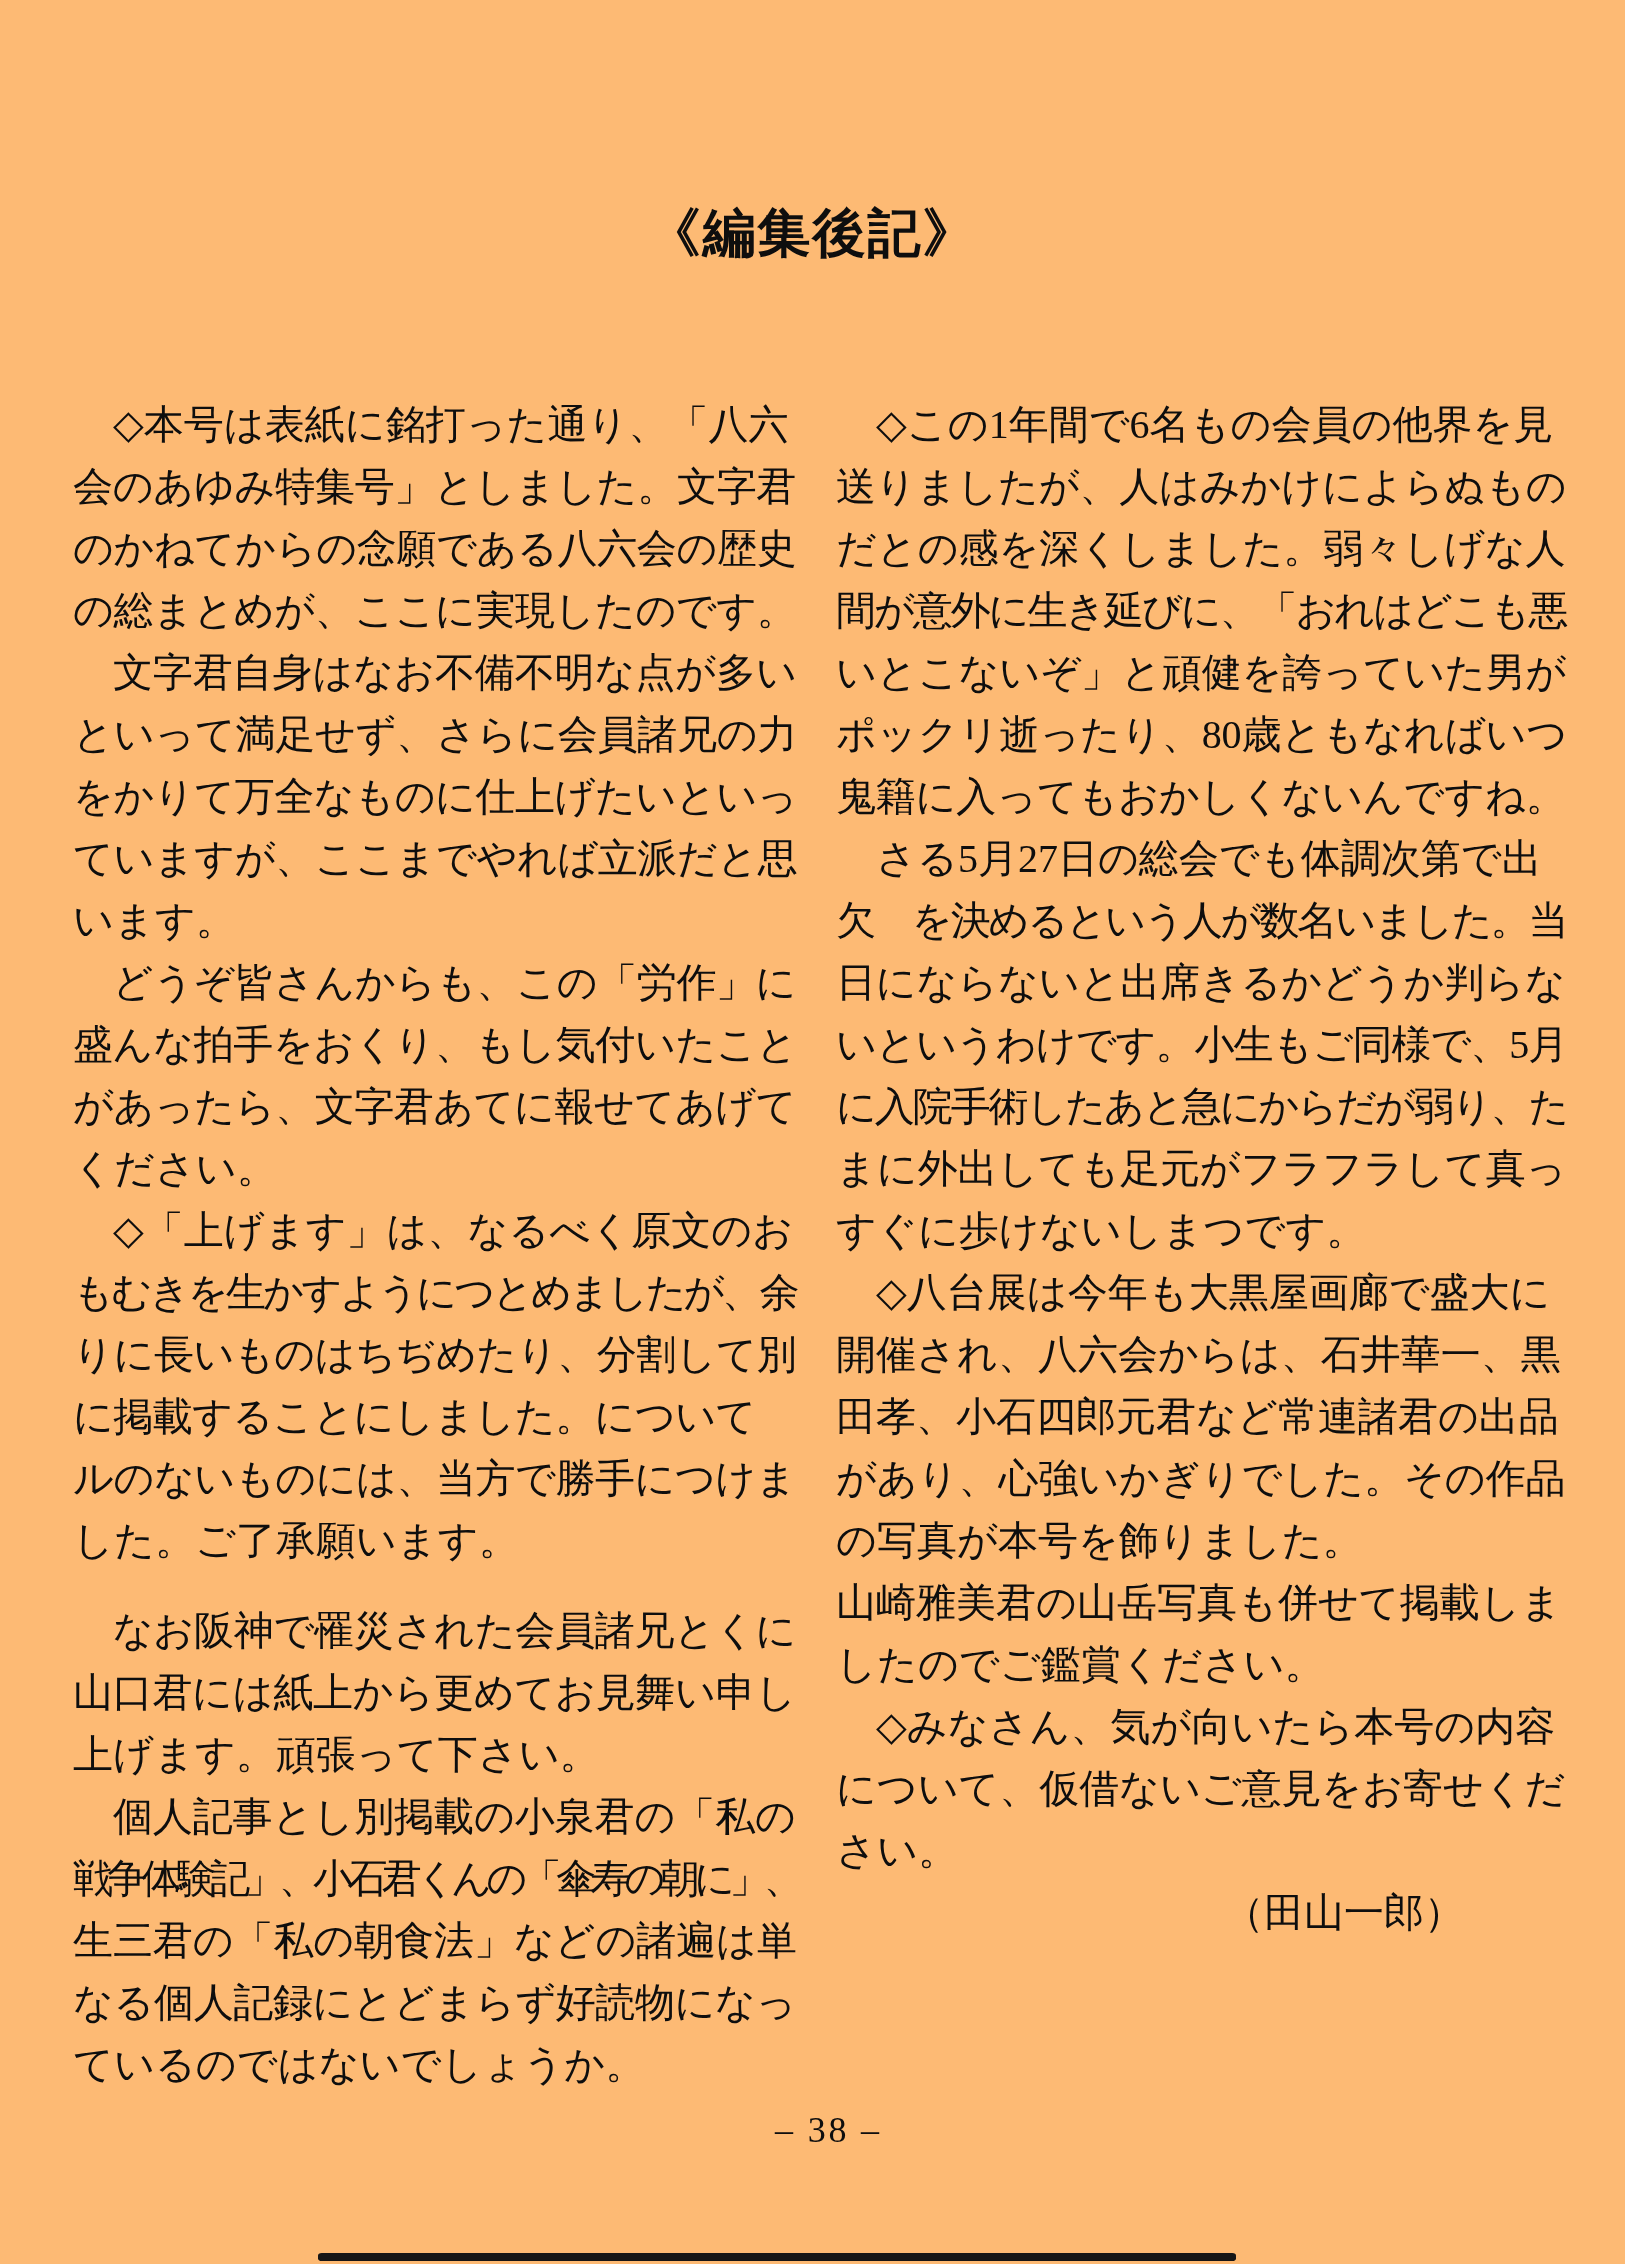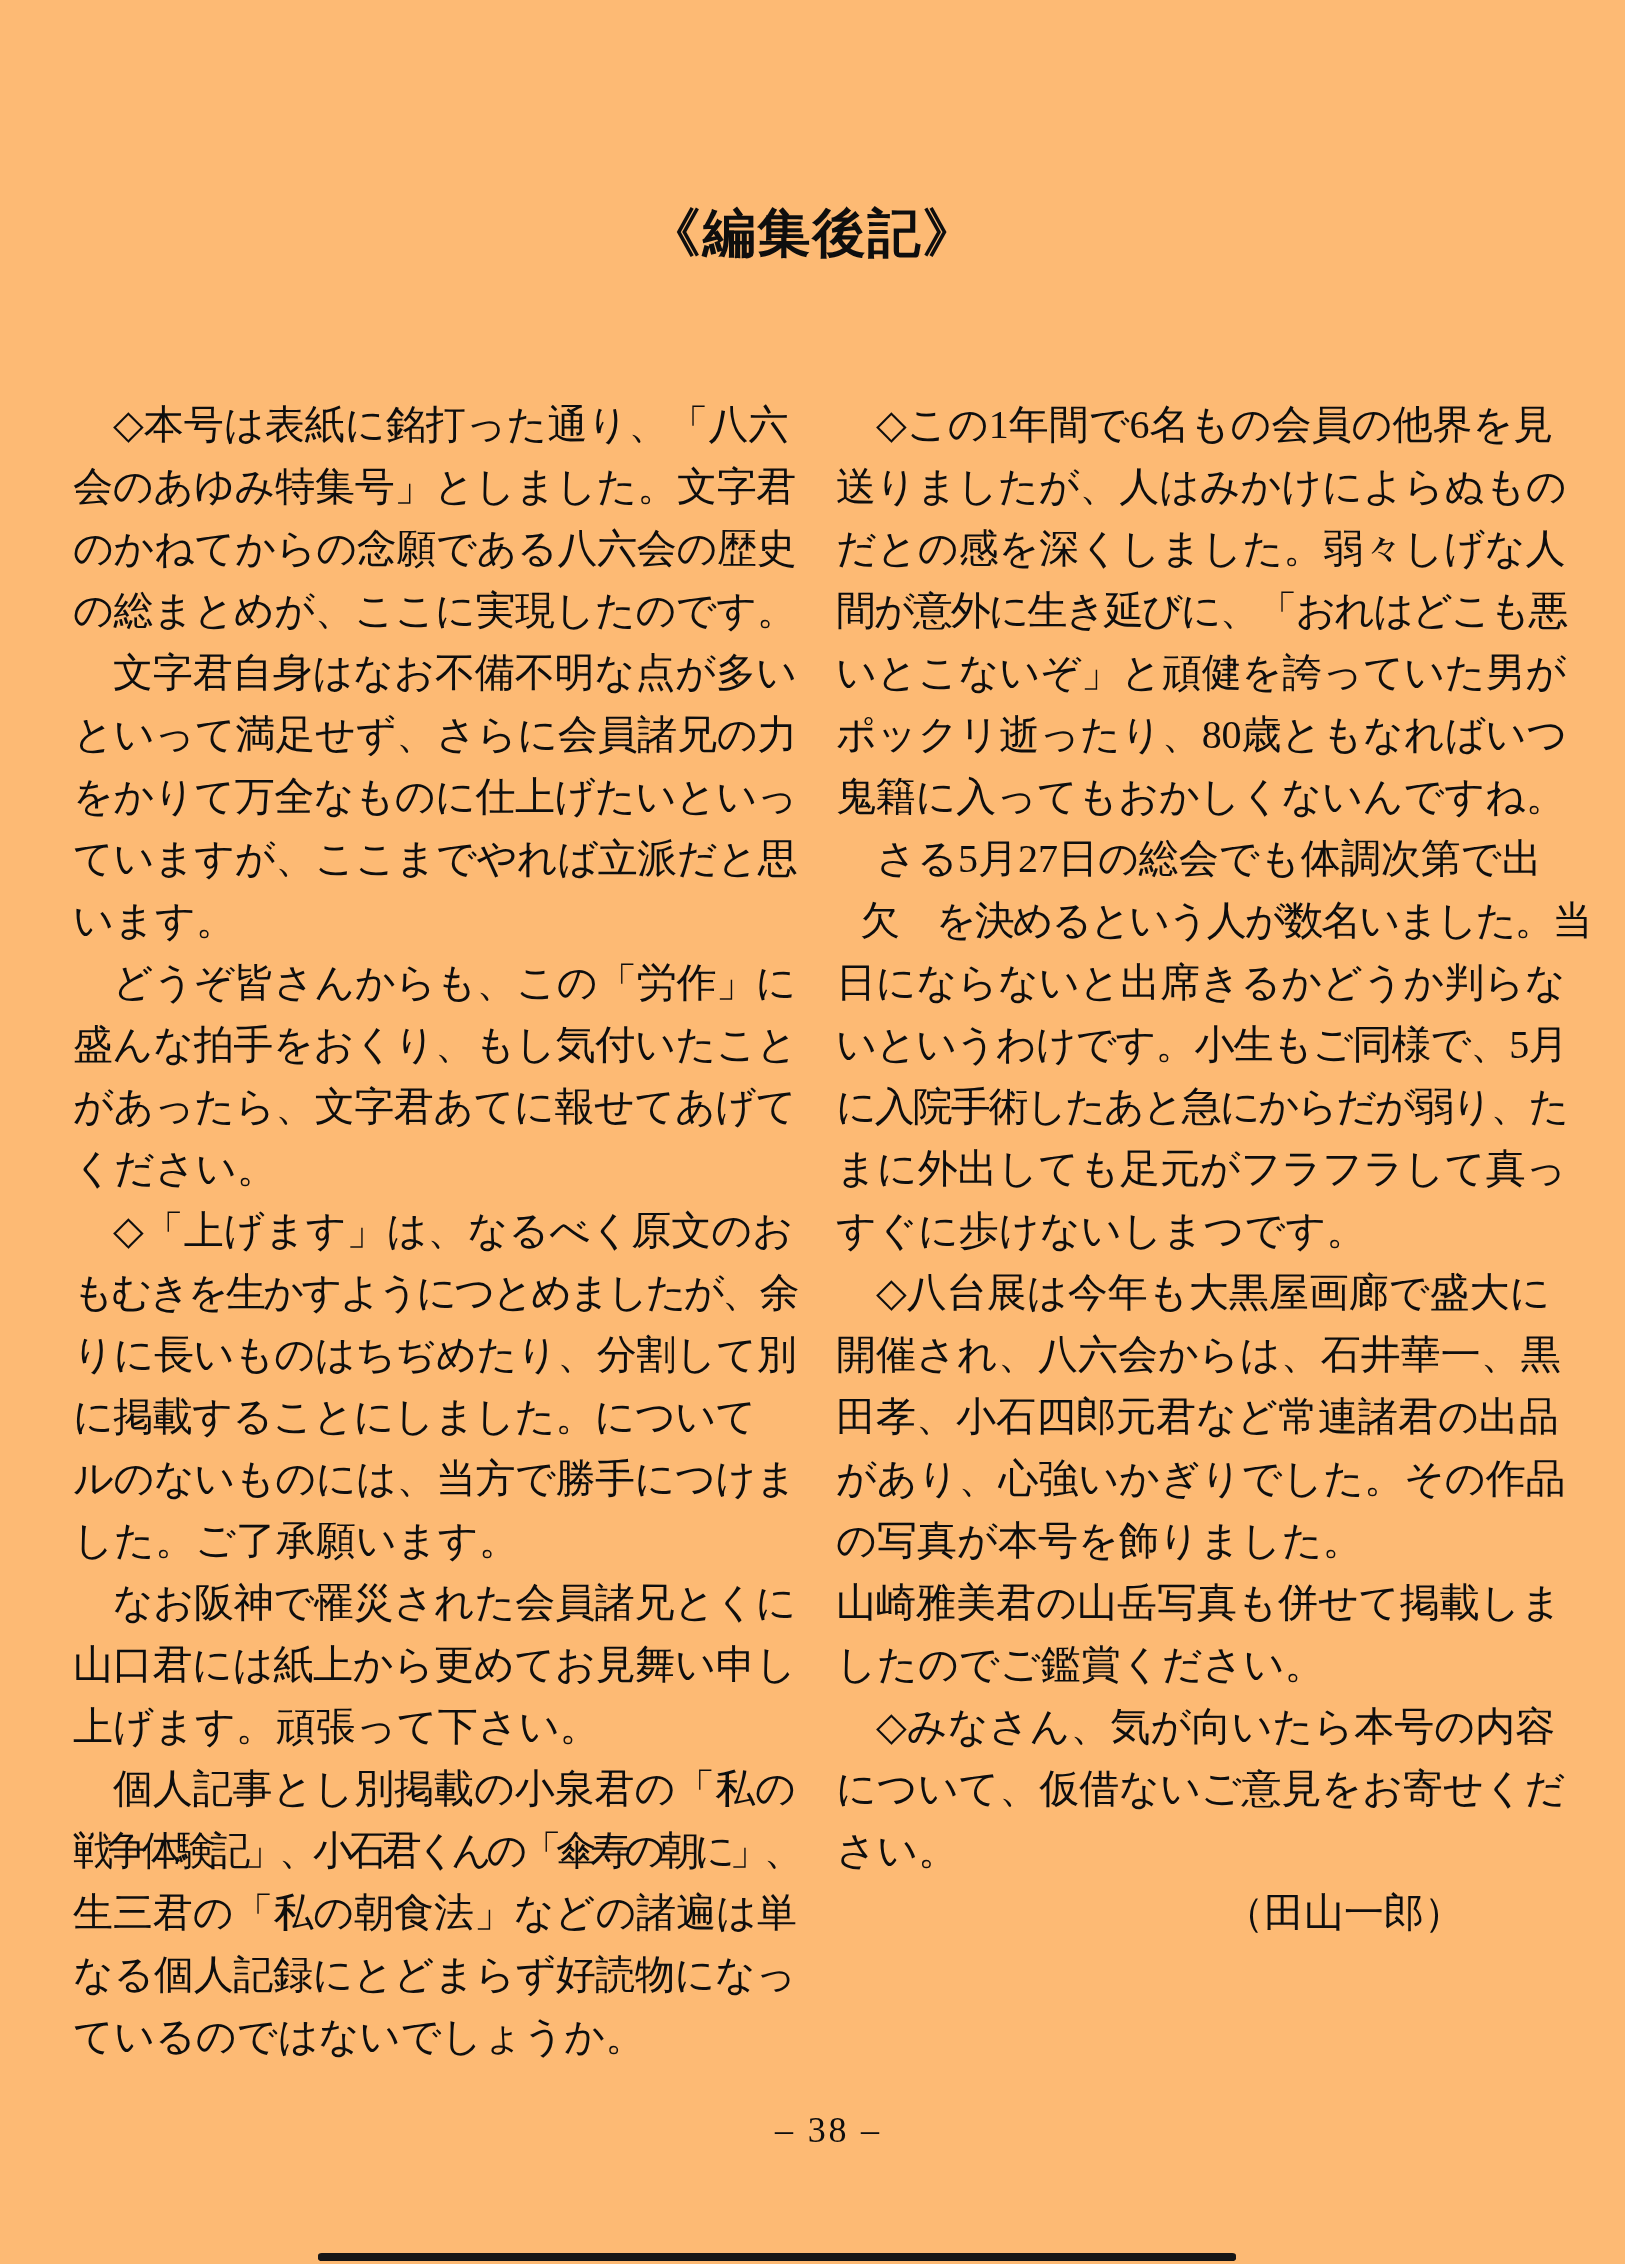--- a/index.html
+++ b/index.html
@@ -75,41 +75,41 @@
       <div class="line" style="letter-spacing: -0.4px;">　どうぞ皆さんからも、この「労作」に</div>
       <div class="line" style="letter-spacing: -0.4px;">盛んな拍手をおくり、もし気付いたこと</div>
       <div class="line" style="letter-spacing: -0.5px;">があったら、文字君あてに報せてあげて</div>
       <div class="line short">ください。</div>
       <div class="line" style="letter-spacing: 0px;">　◇「上げます」は、なるべく原文のお</div>
       <div class="line" style="letter-spacing: -2.7px;">もむきを生かすようにつとめましたが、余</div>
       <div class="line" style="letter-spacing: -0.5px;">りに長いものはちぢめたり、分割して別</div>
       <div class="line" style="letter-spacing: -0.6px;">に掲載することにしました。について</div>
       <div class="line" style="letter-spacing: -0.5px;">ルのないものには、当方で勝手につけま</div>
       <div class="line short">した。ご了承願います。</div>
-      <div class="line" style="letter-spacing: -0.3px;">　なお阪神で罹災された会員諸兄とくに</div>
+      <div class="line" style="letter-spacing: -0.3px; margin-top: 28px;">　なお阪神で罹災された会員諸兄とくに</div>
       <div class="line" style="letter-spacing: -0.3px;">山口君には紙上から更めてお見舞い申し</div>
       <div class="line short">上げます。頑張って下さい。</div>
       <div class="line" style="letter-spacing: -0.1px;">　個人記事とし別掲載の小泉君の「私の</div>
       <div class="line" style="letter-spacing: -5.7px;">戦争体験記」、小石君くんの「傘寿の朝に」、</div>
       <div class="line" style="letter-spacing: -0.1px;">生三君の「私の朝食法」などの諸遍は単</div>
       <div class="line" style="letter-spacing: -0.4px;">なる個人記録にとどまらず好読物になっ</div>
       <div class="line short">ているのではないでしょうか。</div>
     </div>
 
   <div class="col col-right">
     <div>
         <div class="line" style="letter-spacing: 0px;">　◇この1年間で6名もの会員の他界を見</div>
         <div class="line" style="letter-spacing: -0.2px;">送りましたが、人はみかけによらぬもの</div>
         <div class="line" style="letter-spacing: -0.1px;">だとの感を深くしました。弱々しげな人</div>
         <div class="line" style="letter-spacing: -2.1px;">間が意外に生き延びに、「おれはどこも悪</div>
         <div class="line" style="letter-spacing: -0.1px;">いとこないぞ」と頑健を誇っていた男が</div>
         <div class="line" style="letter-spacing: -0.1px;">ポックリ逝ったり、80歳ともなればいつ</div>
         <div class="line" style="letter-spacing: -0.2px;">鬼籍に入ってもおかしくないんですね。</div>
         <div class="line" style="letter-spacing: 0px;">　さる5月27日の総会でも体調次第で出</div>
-        <div class="line" style="letter-spacing: -2.1px; margin-left: 24px;">欠　を決めるという人が数名いました。当</div>
+        <div class="line" style="letter-spacing: -2.1px;">欠　を決めるという人が数名いました。当</div>
         <div class="line" style="letter-spacing: -0.2px;">日にならないと出席きるかどうか判らな</div>
         <div class="line" style="letter-spacing: -1px;">いというわけです。小生もご同様で、5月</div>
         <div class="line" style="letter-spacing: -2.1px;">に入院手術したあと急にからだが弱り、た</div>
         <div class="line" style="letter-spacing: -0.1px;">まに外出しても足元がフラフラして真っ</div>
         <div class="line short">すぐに歩けないしまつです。</div>
         <div class="line" style="letter-spacing: 0px;">　◇八台展は今年も大黒屋画廊で盛大に</div>
         <div class="line" style="letter-spacing: 0px;">開催され、八六会からは、石井華一、黒</div>
         <div class="line" style="letter-spacing: 0px;">田孝、小石四郎元君など常連諸君の出品</div>
         <div class="line" style="letter-spacing: -0.1px;">があり、心強いかぎりでした。その作品</div>
         <div class="line short">の写真が本号を飾りました。</div>

